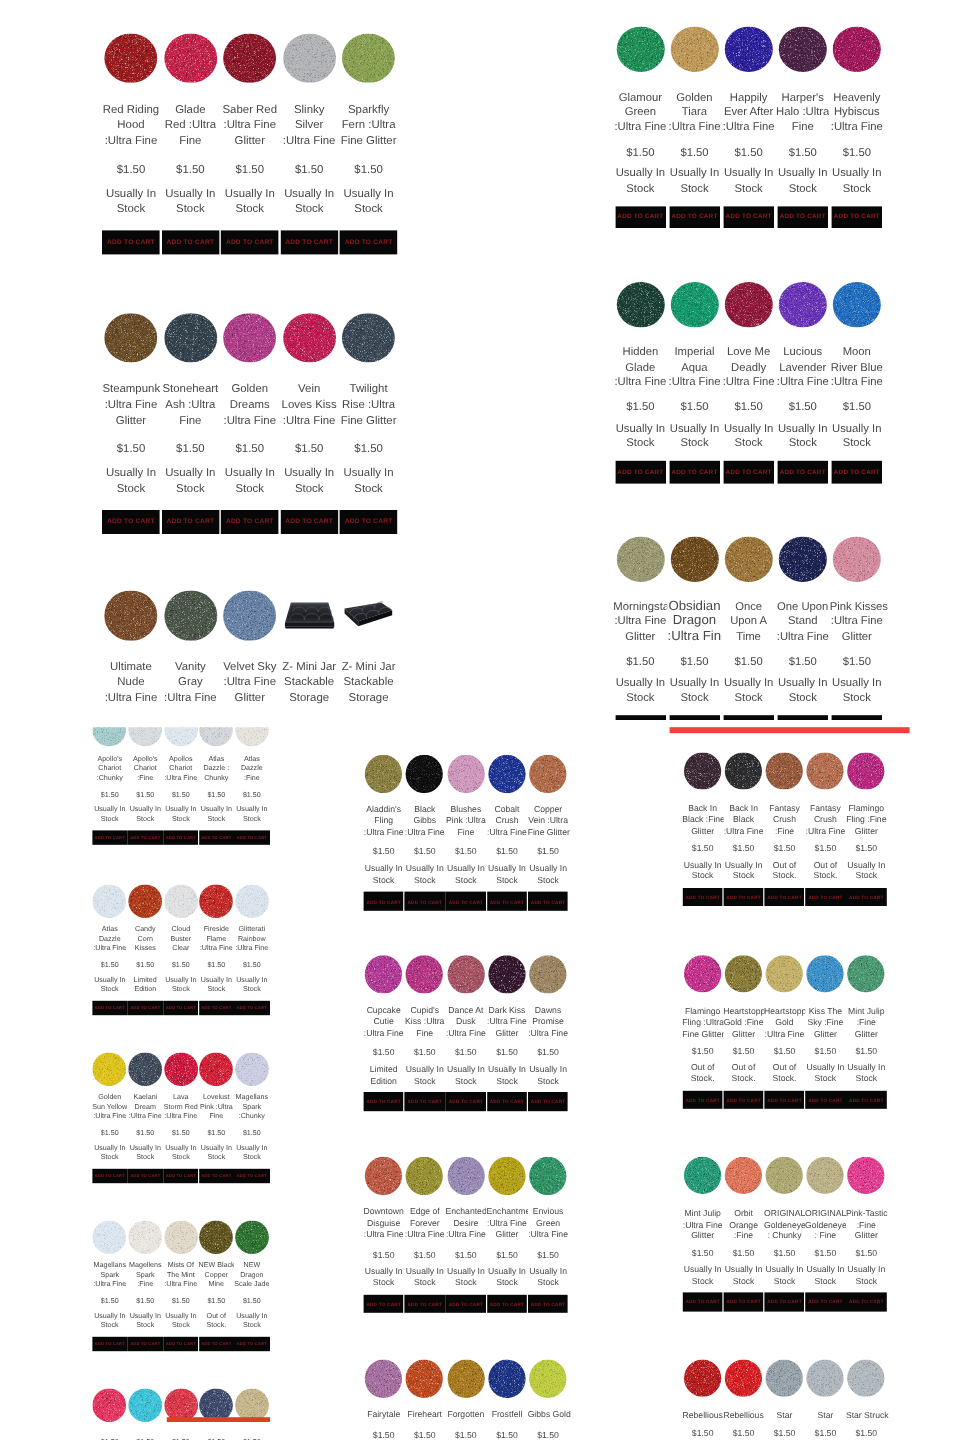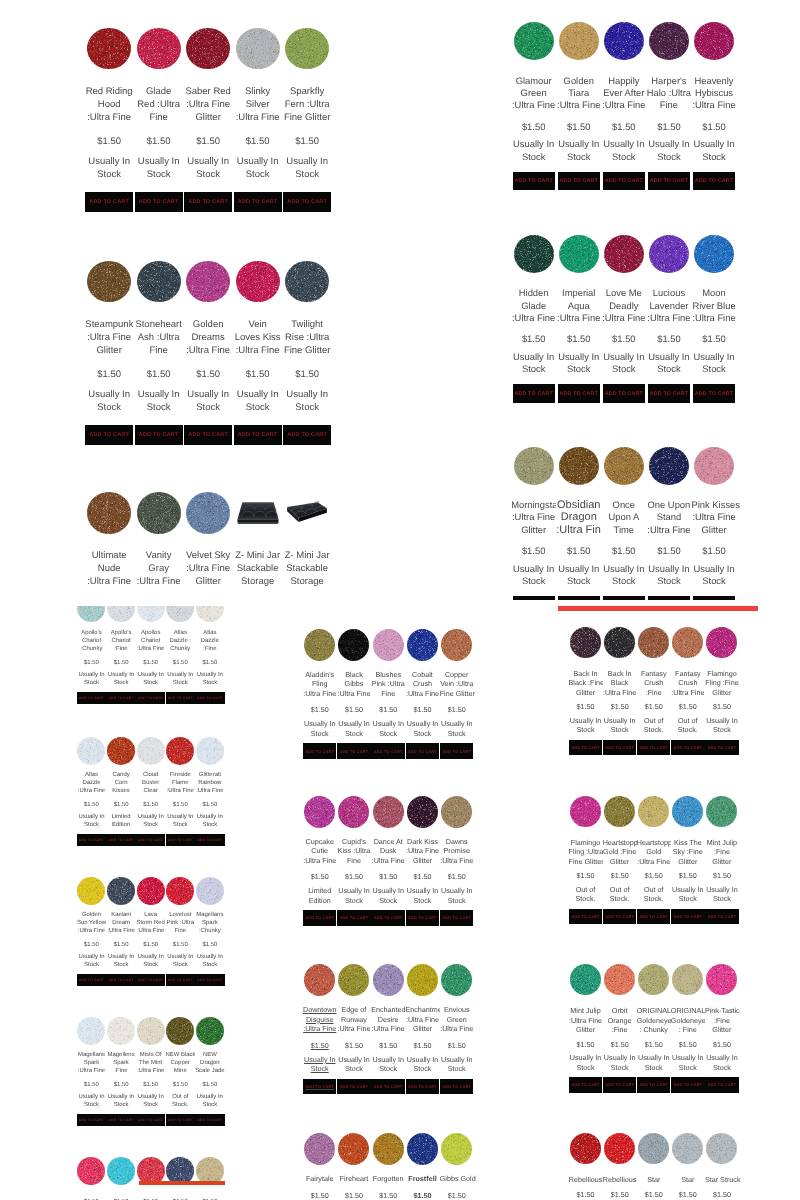--- a/index.html
+++ b/index.html
@@ -2260,21 +2260,21 @@
           </div>
       <div class="pprice" style="width:34px;font-size:7.2px;line-height:9.4px;margin-top:7.1px;">$1.50</div>
       <div class="pstock" style="width:34px;font-size:7.2px;line-height:9.4px;margin-top:4.7px;">
             <div class="ln">Usually In</div>
             <div class="ln">Stock</div>
           </div>
       <div class="cartbtn" style="width:33.5px;height:15.3px;font-size:3.9px;margin-top:5.2px;">ADD TO CART</div>
     </div>
       </div>
       <div class="grid" style="left: 302.6px; top: 964.4px;">
-        <div class="cell" style="width:34.25px;text-decoration:underline;">
+        <div class="cell" style="width:34.25px;">
       <div class="swwrap" style="height:32px;align-items:center;">
             <div class="swatch" style="width:31px;height:32px;background:#c25a44;">
               <svg class="gl" viewBox="0 0 100 100" preserveAspectRatio="none">
   <defs>
     <filter id="fag63" x="0" y="0" width="100%" height="100%" color-interpolation-filters="sRGB">
       <feTurbulence type="fractalNoise" baseFrequency="1.632258064516129" numOctaves="2" seed="33" result="n"></feTurbulence>
       <feColorMatrix in="n" type="matrix" values="0 0 0 0 1  0 0 0 0 1  0 0 0 0 1  2.2 1.8 1.2 0 -2.72"></feColorMatrix>
     </filter>
     <filter id="fbg63" x="0" y="0" width="100%" height="100%" color-interpolation-filters="sRGB">
       <feTurbulence type="fractalNoise" baseFrequency="1.9913548387096776" numOctaves="2" seed="76" result="n"></feTurbulence>
@@ -2320,21 +2320,21 @@
                   <rect width="100" height="100" fill="#ffffff"></rect>
                 </g>
   <g filter="url(#fbg64)" opacity="0.38">
                   <rect width="100" height="100" fill="#000000"></rect>
                 </g>
 </svg>
             </div>
           </div>
       <div class="pname" style="width:34px;font-size:7.2px;line-height:9.4px;margin-top:8.8px;">
             <div class="ln">Edge of</div>
-            <div class="ln">Runway</div>
+            <div class="ln">Forever</div>
             <div class="ln">:Ultra Fine</div>
           </div>
       <div class="pprice" style="width:34px;font-size:7.2px;line-height:9.4px;margin-top:7.1px;">$1.50</div>
       <div class="pstock" style="width:34px;font-size:7.2px;line-height:9.4px;margin-top:4.7px;">
             <div class="ln">Usually In</div>
             <div class="ln">Stock</div>
           </div>
       <div class="cartbtn" style="width:33.5px;height:15.3px;font-size:3.9px;margin-top:5.2px;">ADD TO CART</div>
     </div>
         <div class="cell" style="width:34.25px;">
@@ -2524,21 +2524,21 @@
                 </g>
 </svg>
             </div>
           </div>
       <div class="pname" style="width:34px;font-size:7.2px;line-height:9.4px;margin-top:8.8px;">
             <div class="ln">Forgotten</div>
           </div>
       <div class="pprice" style="width:34px;font-size:7.2px;line-height:9.4px;margin-top:7.1px;">$1.50</div>
 
     </div>
-        <div class="cell" style="width:34.25px;font-weight:bold;">
+        <div class="cell" style="width:34.25px;">
       <div class="swwrap" style="height:32px;align-items:center;">
             <div class="swatch" style="width:31px;height:32px;background:#1c3488;">
               <svg class="gl" viewBox="0 0 100 100" preserveAspectRatio="none">
   <defs>
     <filter id="fag71" x="0" y="0" width="100%" height="100%" color-interpolation-filters="sRGB">
       <feTurbulence type="fractalNoise" baseFrequency="1.632258064516129" numOctaves="2" seed="67" result="n"></feTurbulence>
       <feColorMatrix in="n" type="matrix" values="0 0 0 0 1  0 0 0 0 1  0 0 0 0 1  2.2 1.8 1.2 0 -2.72"></feColorMatrix>
     </filter>
     <filter id="fbg71" x="0" y="0" width="100%" height="100%" color-interpolation-filters="sRGB">
       <feTurbulence type="fractalNoise" baseFrequency="1.9913548387096776" numOctaves="2" seed="110" result="n"></feTurbulence>

